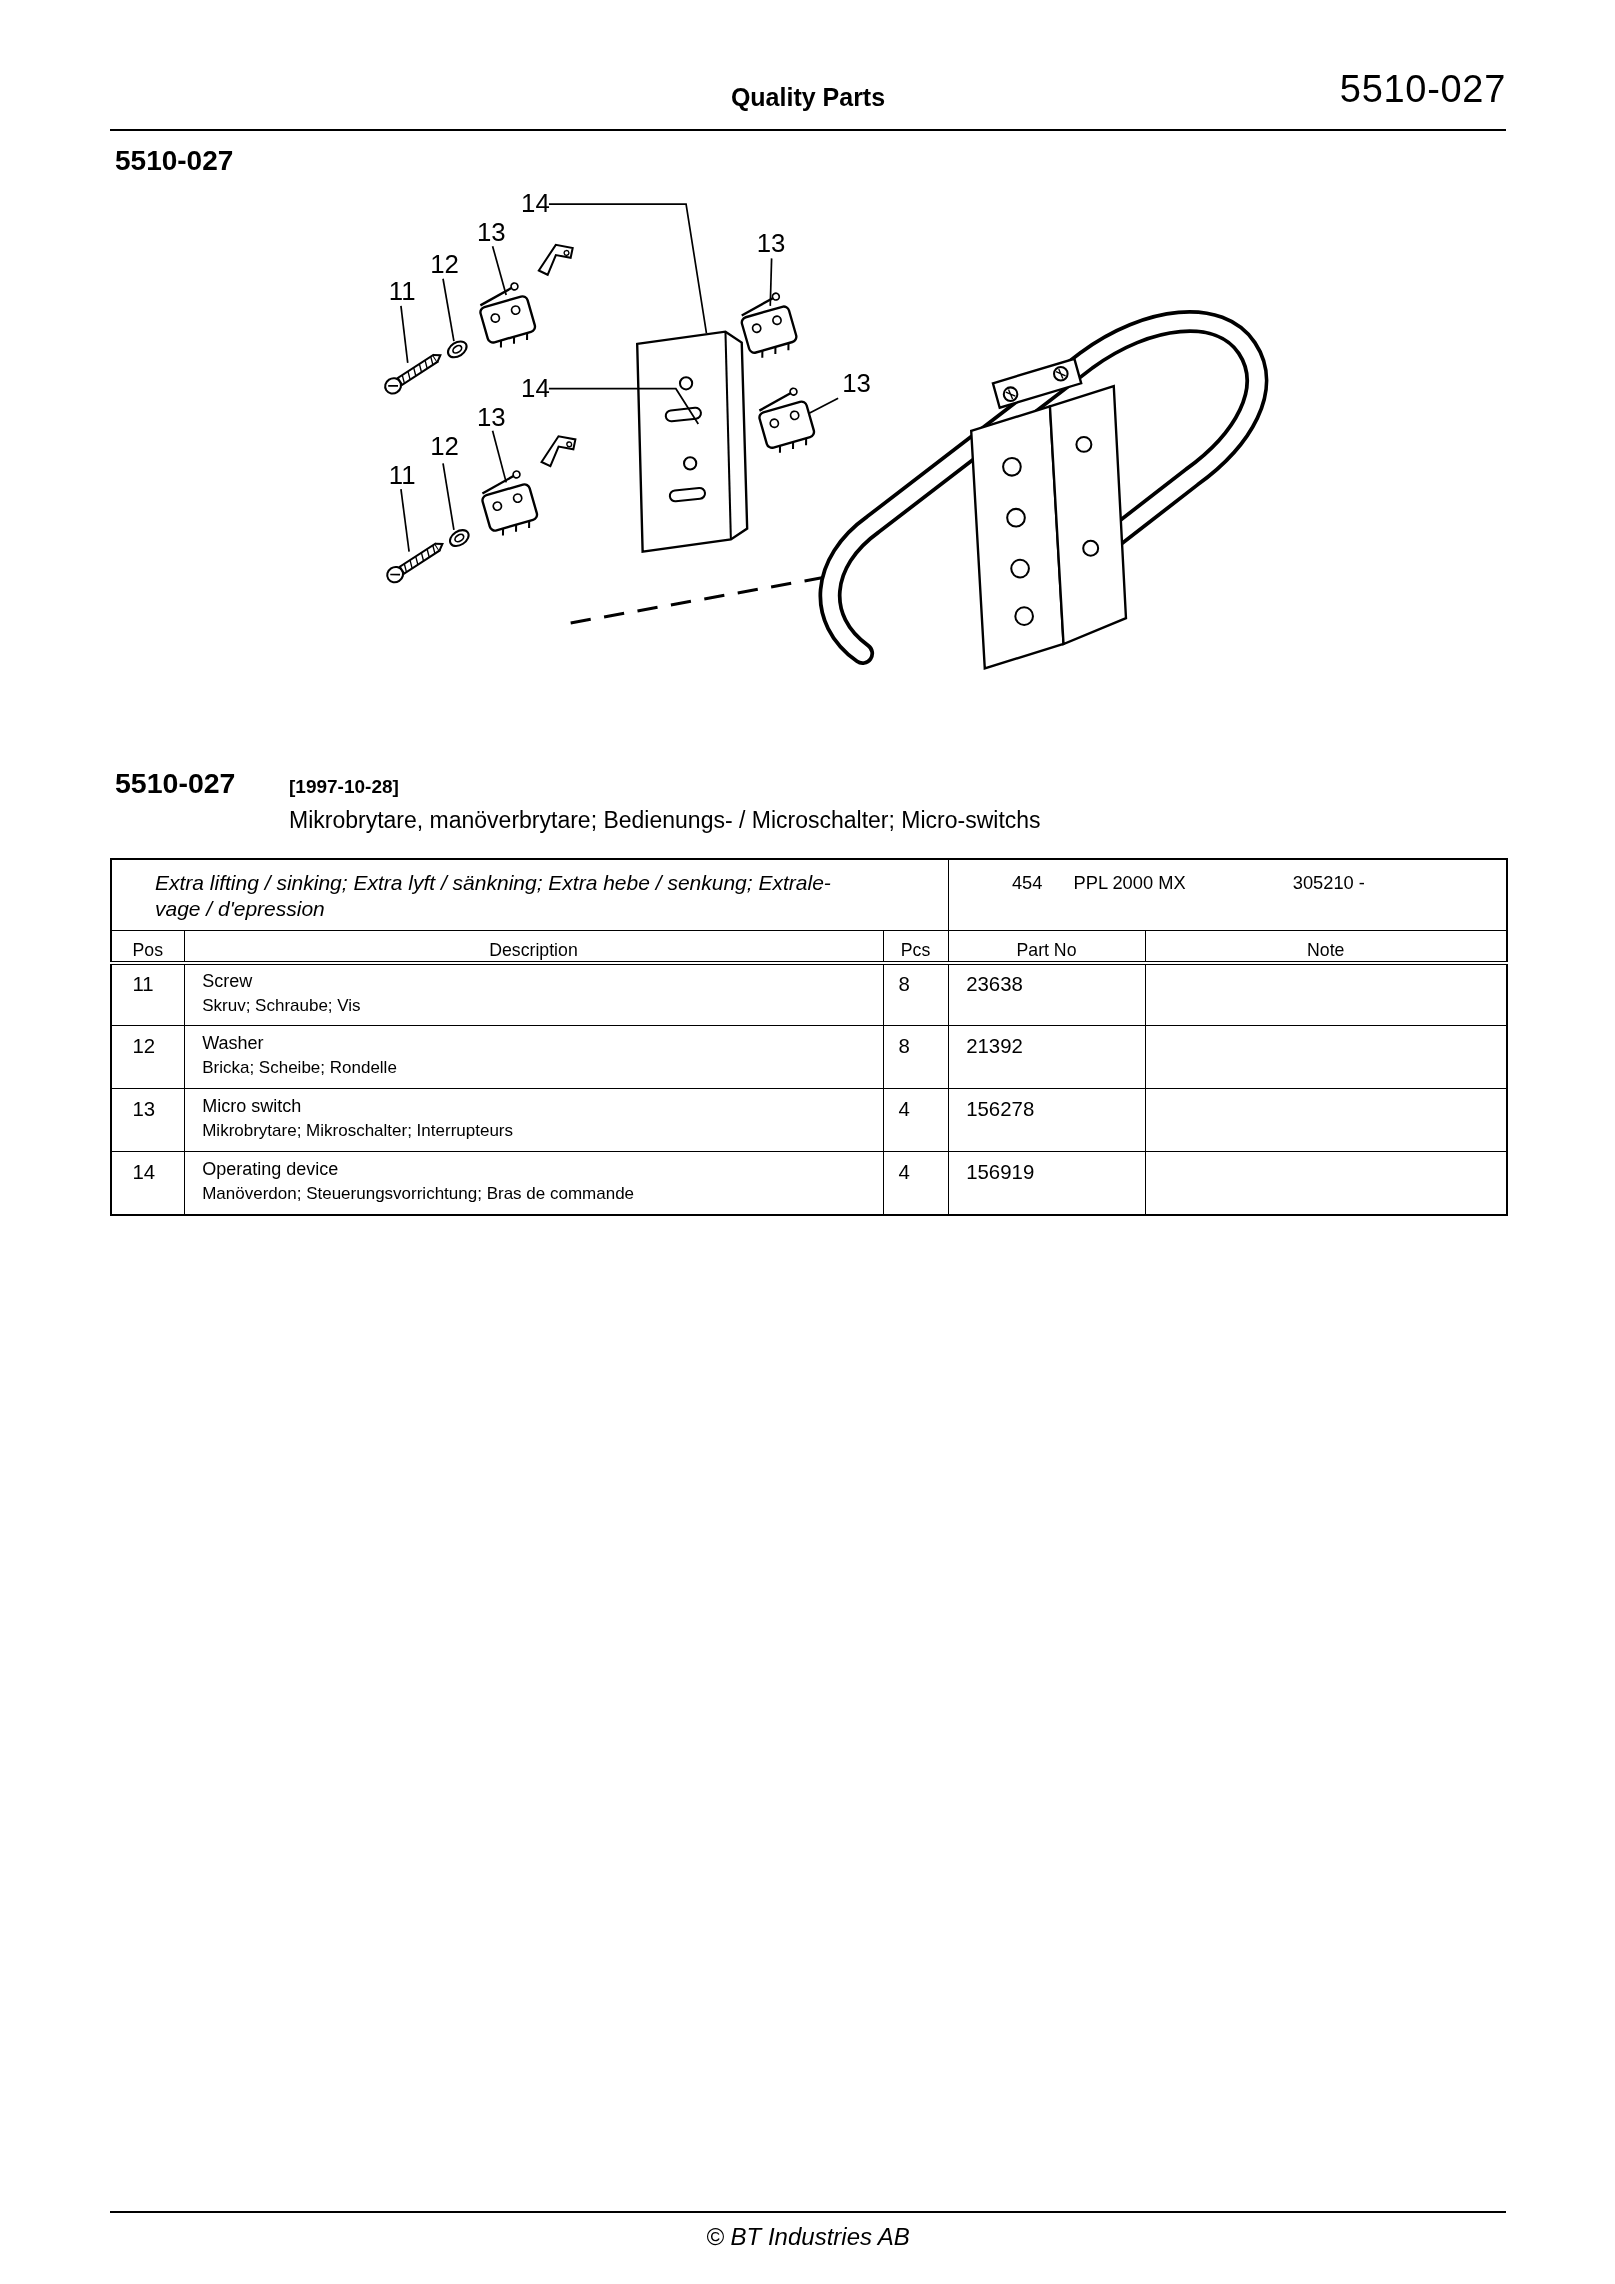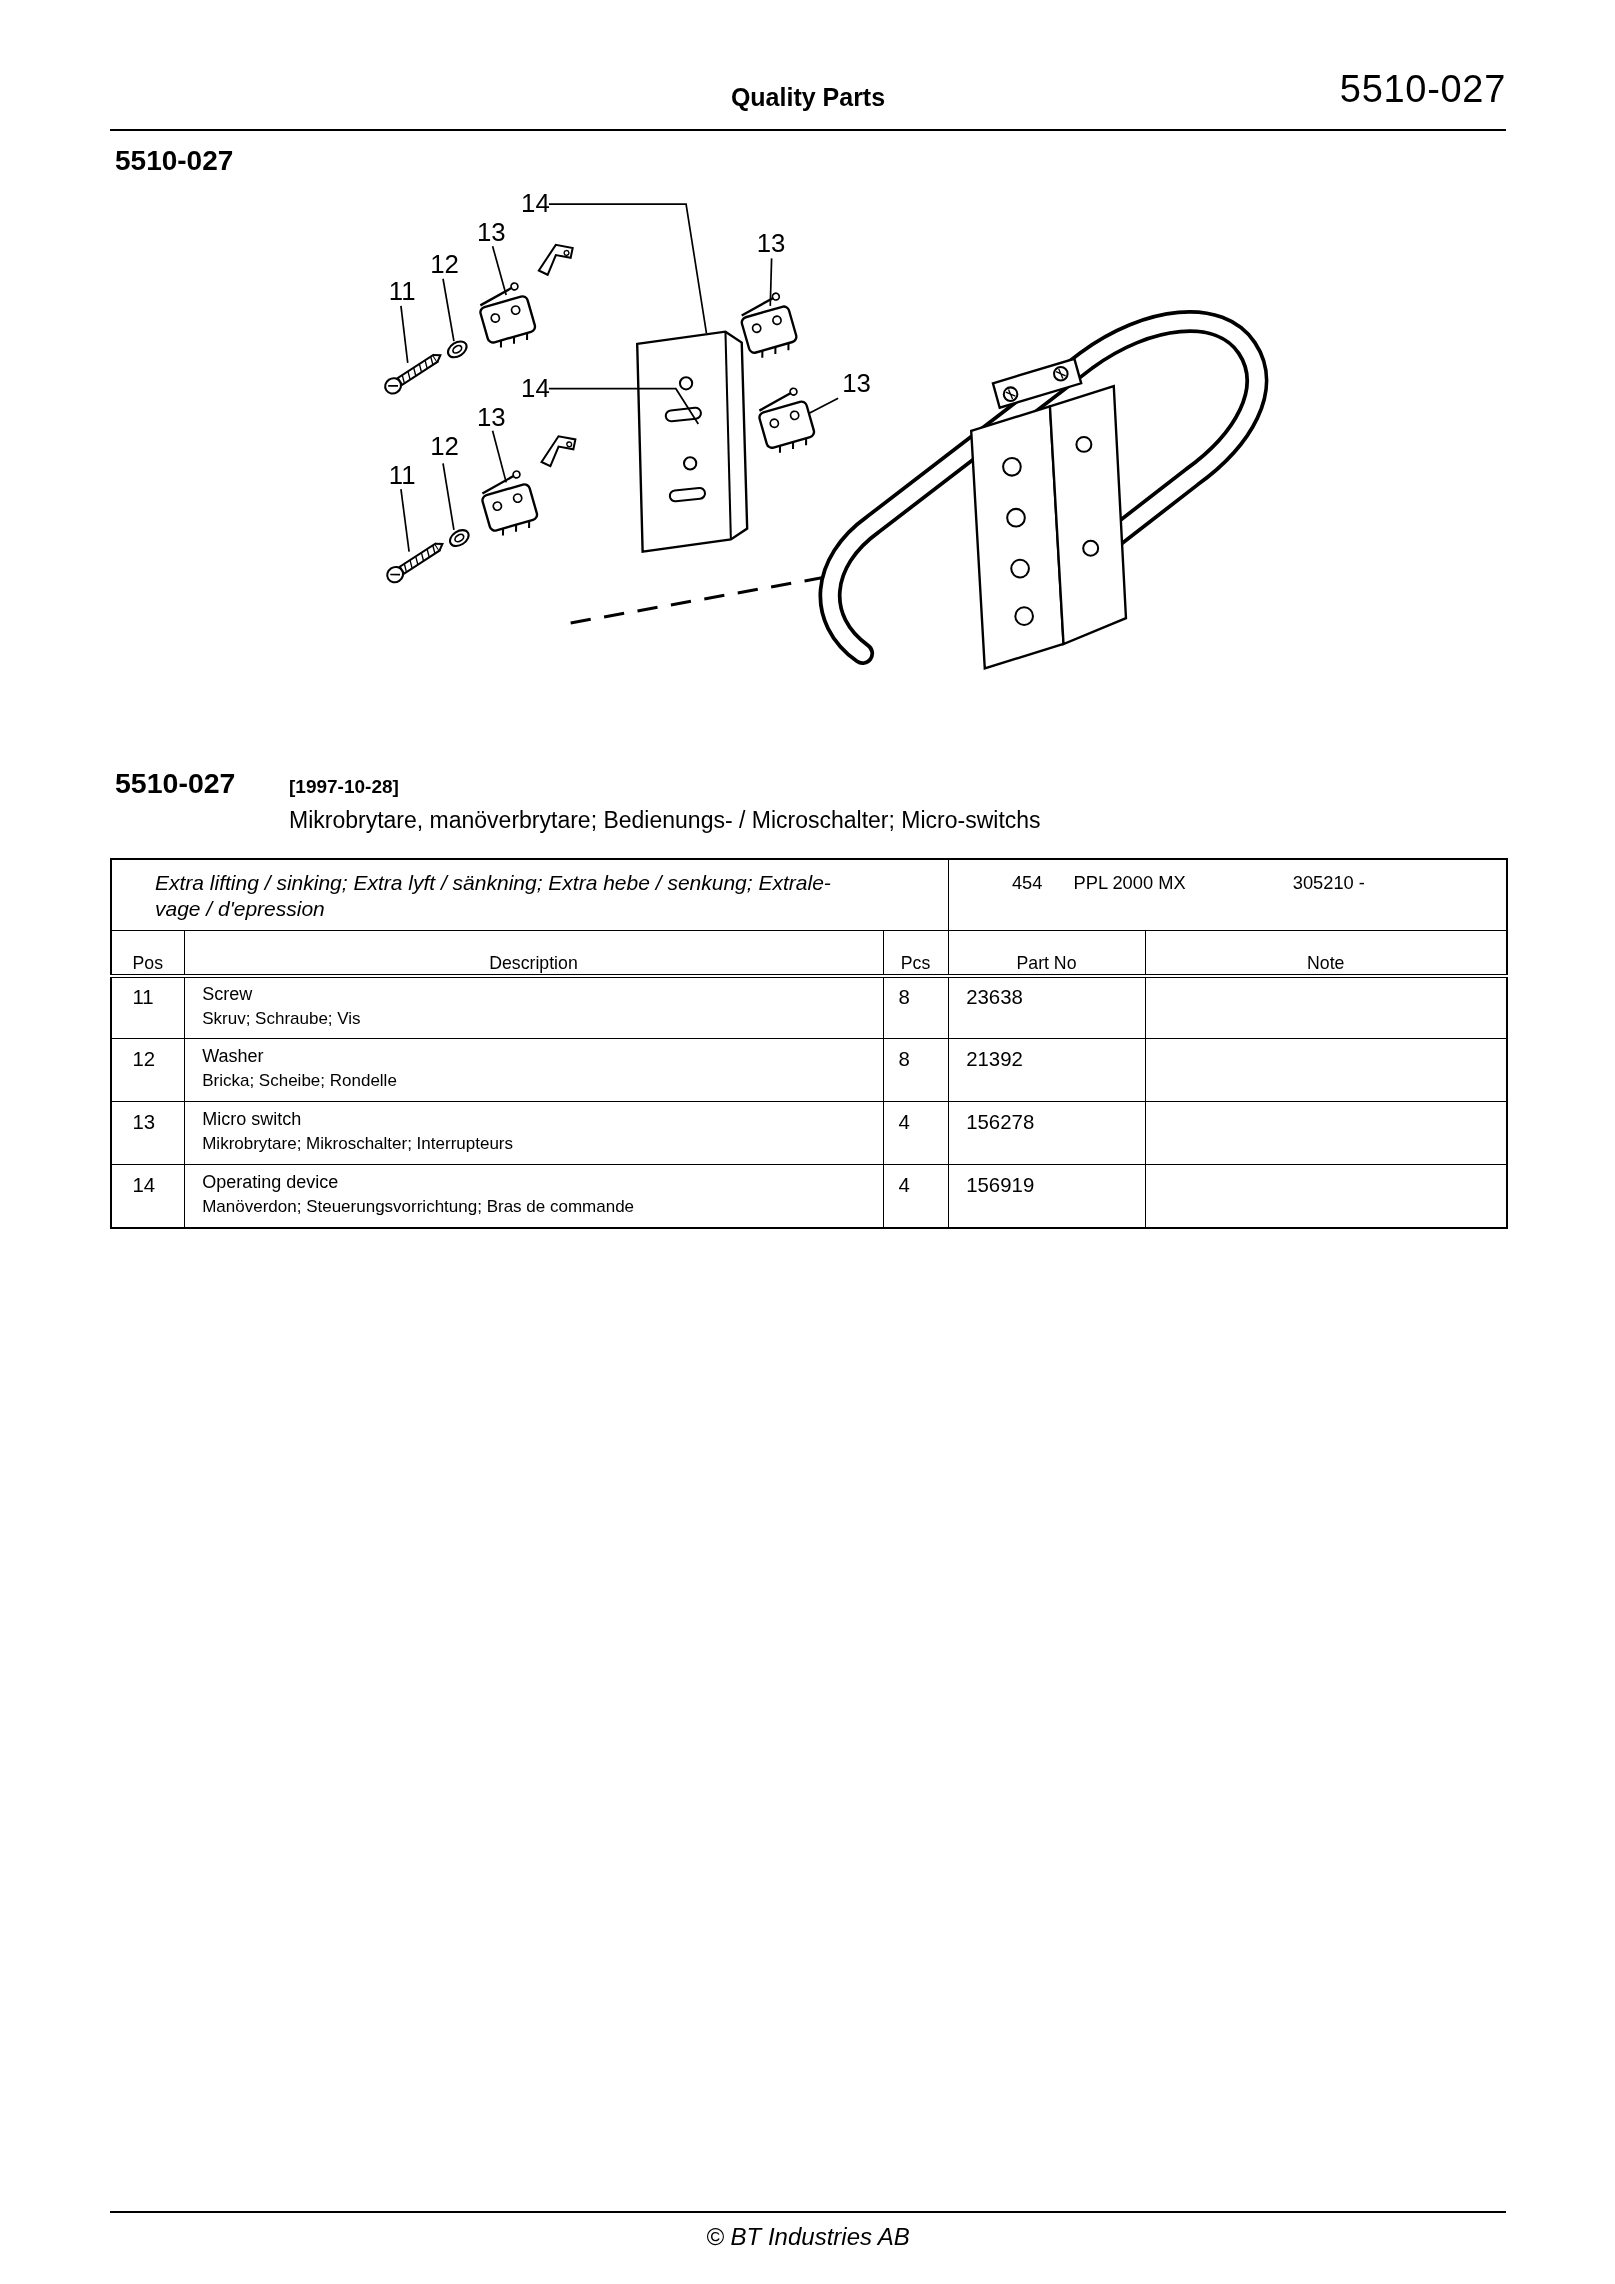--- a/index.html
+++ b/index.html
@@ -98,21 +98,21 @@
   .variant-info { font-size: 18.3px; padding-top: 12.2px; white-space: nowrap; }
   .variant-info .vcode   { display: inline-block; margin-left: 20.4px; }
   .variant-info .vmodel  { display: inline-block; margin-left: 26px; }
   .variant-info .vserial { display: inline-block; margin-left: 102px; }
 
   .colhead th {
     height: 31px;
     font-size: 17.7px;
     font-weight: normal;
     text-align: center;
-    padding-top: 22px;
+    padding-top: 9px;
     border-bottom: 4.8px double #000;
   }
 
   .row td { height: 63px; }
   .pos-cell    { font-size: 20.4px; padding: 8.8px 0 0 20.4px; }
   .desc-cell   { padding: 6.8px 0 0 17.7px; }
   .desc-name   { font-size: 18px; }
   .desc-alt    { font-size: 17px; margin-top: 4.1px; }
   .pcs-cell    { font-size: 20.4px; padding: 8.8px 0 0 15px; }
   .partno-cell { font-size: 20.4px; padding: 8.8px 0 0 17.7px; }

